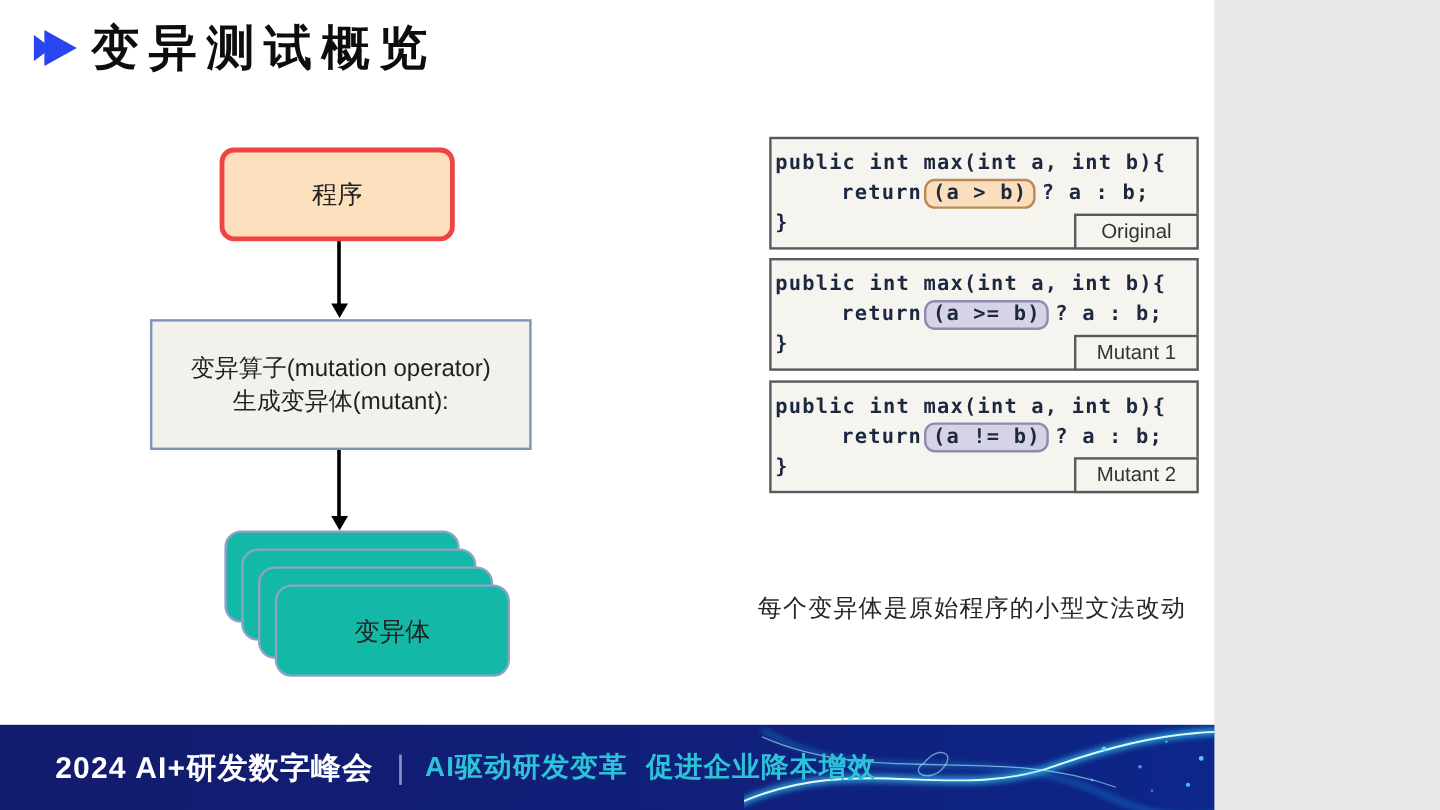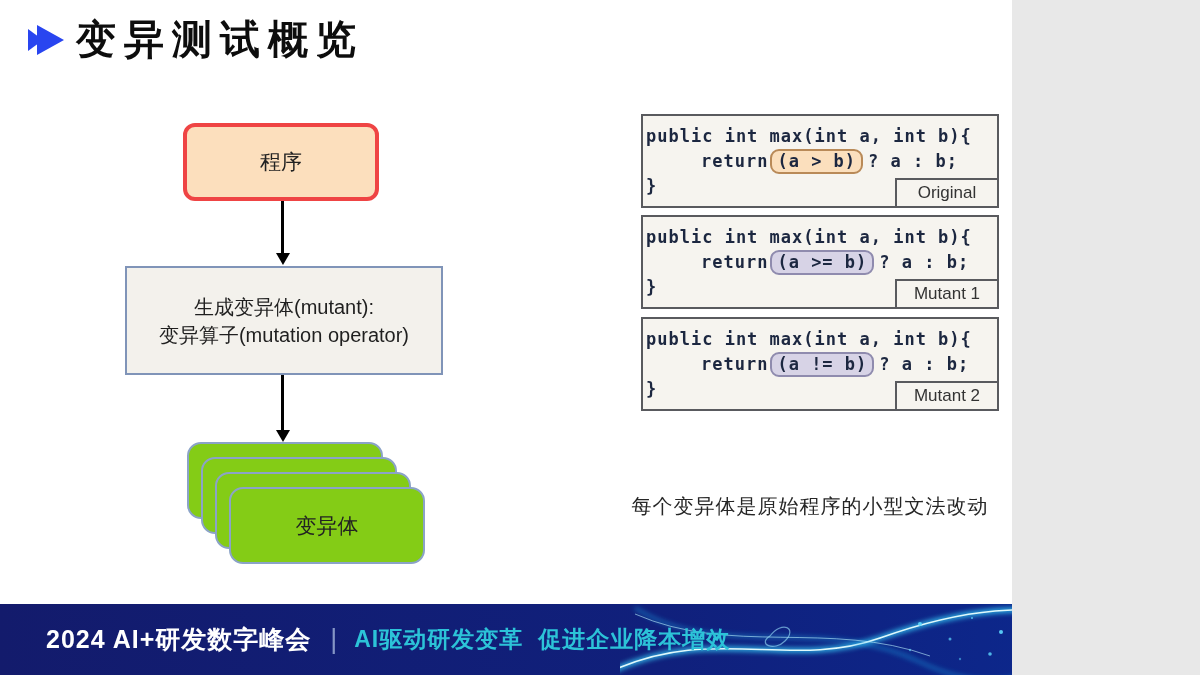--- a/index.html
+++ b/index.html
@@ -22,21 +22,21 @@
     background:#fcdfbd; border:4px solid #ef4444; border-radius:12px;
     font-size:21px; color:#222;
   }
   .generate-box {
     left:125px; top:266px; width:318px; height:109px;
     background:#f3f1ec; border:2px solid #8094b8;
     font-size:20px; color:#1f1f1f; line-height:28px;
   }
   .stack-box {
     position:absolute; width:196px; height:77px; box-sizing:border-box;
-    background:#84cc16; border:2px solid #8ba3c7; border-radius:14px;
+    background:#14b8a6; border:2px solid #8ba3c7; border-radius:14px;
     display:flex; align-items:center; justify-content:center;
     font-size:21px; color:#222;
   }
   .varrow { position:absolute; width:3px; background:#000; }
   .ahead { position:absolute; width:0; height:0;
     border-left:7px solid transparent; border-right:7px solid transparent;
     border-top:12px solid #000; }
 
   
   .codebox {
@@ -96,22 +96,22 @@
 
   <div class="fc-box program-box">
     <span>程序</span>
   </div>
 
   <div class="varrow" style="left:281px; top:201px; height:53px;"></div>
   <div class="ahead" style="left:276px; top:253px;"></div>
 
   <div class="fc-box generate-box">
     <div>
+      <div>变异算子(mutation operator)</div>
       <div>生成变异体(mutant):</div>
-      <div>变异算子(mutation operator)</div>
     </div>
   </div>
 
   <div class="varrow" style="left:281px; top:375px; height:56px;"></div>
   <div class="ahead" style="left:276px; top:430px;"></div>
 
   <div class="stack-box" style="left:187px; top:442px;"></div>
   <div class="stack-box" style="left:201px; top:457px;"></div>
   <div class="stack-box" style="left:215px; top:472px;"></div>
   <div class="stack-box" style="left:229px; top:487px;">

